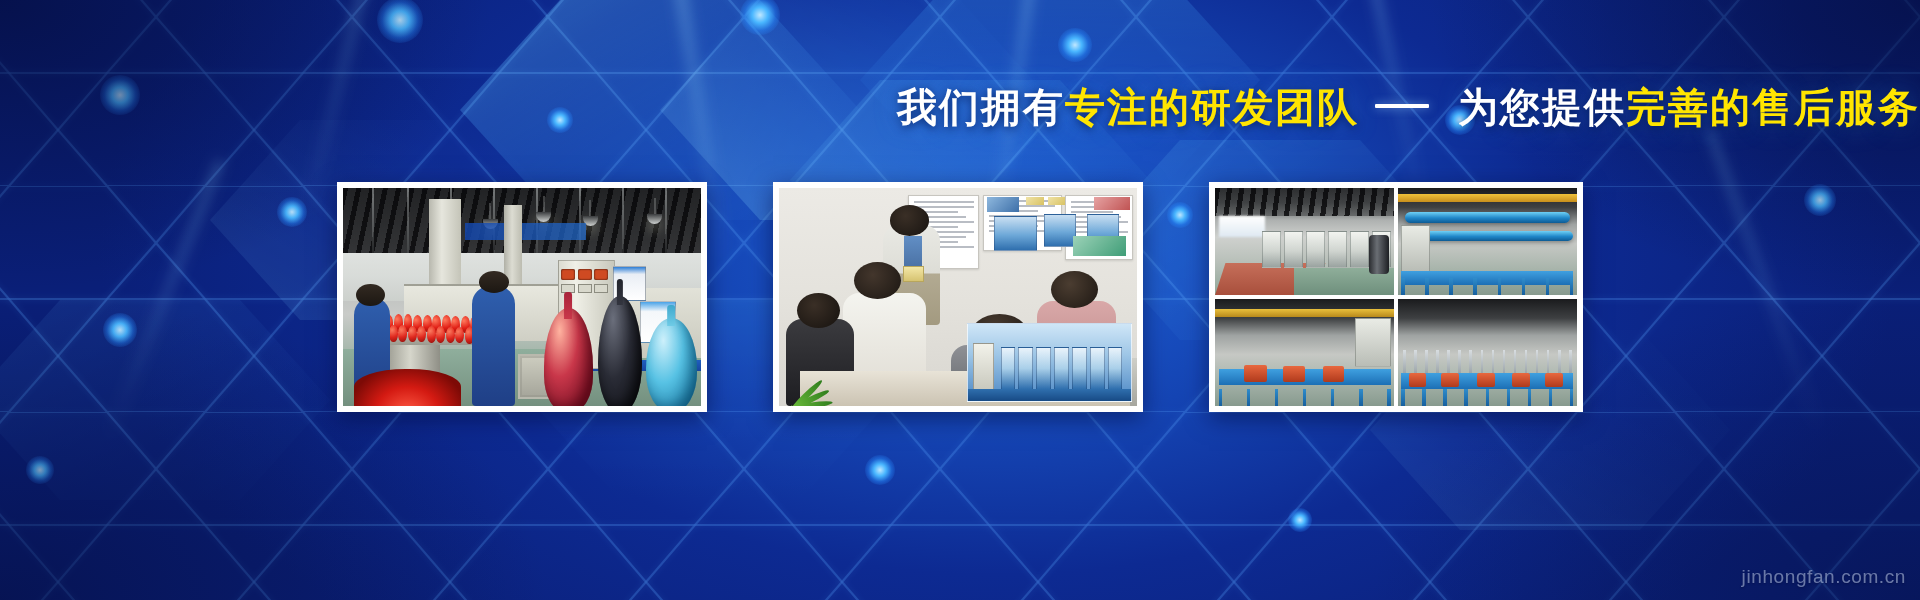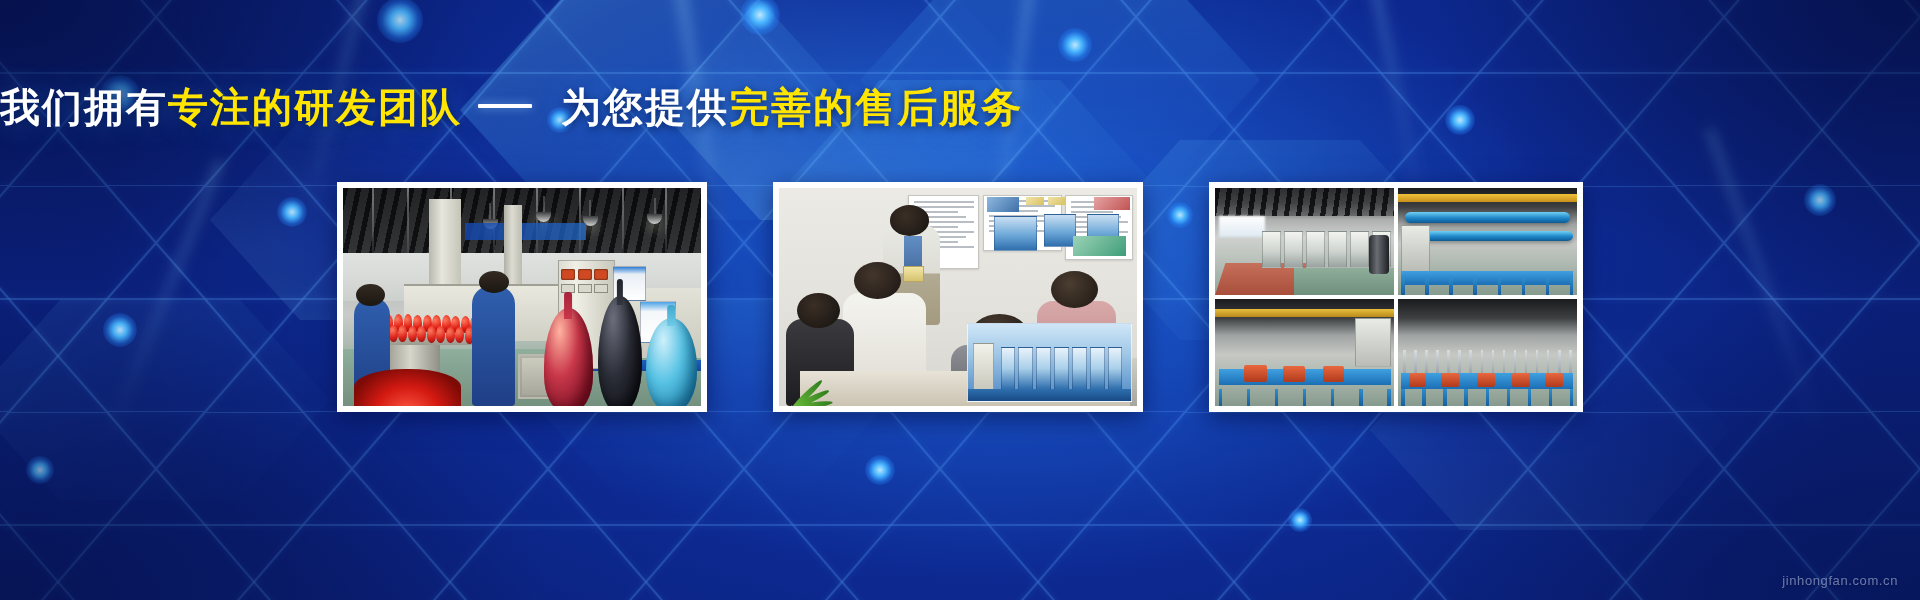--- a/index.html
+++ b/index.html
@@ -50,29 +50,30 @@
     transform:translate(-50%,-50%);
   }
 
   
   .beams { position:absolute; inset:0; mix-blend-mode:screen; opacity:.55; }
   .beam { position:absolute; background:linear-gradient(to bottom, rgba(140,205,255,.55), rgba(80,165,255,0)); filter:blur(6px); }
 
   
   .headline {
     position:absolute; top:84px; left:0; right:0;
-    text-align:left;
+    text-align:right;
     font-size:40px;
     font-weight:700;
     letter-spacing:2px;
     line-height:1.18;
     white-space:nowrap;
     color:#ffffff;
     text-shadow:0 2px 10px rgba(0,20,80,.85), 0 0 26px rgba(60,150,255,.45);
     z-index:6;
+    padding-left:37px;
   }
   .headline .hl { color:#ffe500; }
   .headline .dash {
     display:inline-block;
     width:54px; height:4px;
     background:#ffffff;
     vertical-align:middle;
     margin:0 16px 8px 16px;
     border-radius:1px;
     box-shadow:0 0 10px rgba(150,210,255,.6);
@@ -372,23 +373,23 @@
     border-radius:2px;
   }
   .b-bigunit {
     position:absolute; right:2%; top:18%; width:20%; height:46%;
     background:linear-gradient(to bottom,#e9ebe5,#b9bdb6);
     border:1px solid rgba(110,115,110,.5);
   }
 
   
   .watermark {
-    position:absolute; right:22px; bottom:12px;
+    position:absolute; right:14px; bottom:12px;
     color:rgba(215,230,255,.48);
-    font-size:13px; letter-spacing:.6px;
+    font-size:19px; letter-spacing:.6px;
     z-index:8;
     text-shadow:0 1px 2px rgba(0,10,60,.5);
   }
 </style>
 </head>
 <body>
 
 <div class="banner">
 
   <div class="hex-layer">

